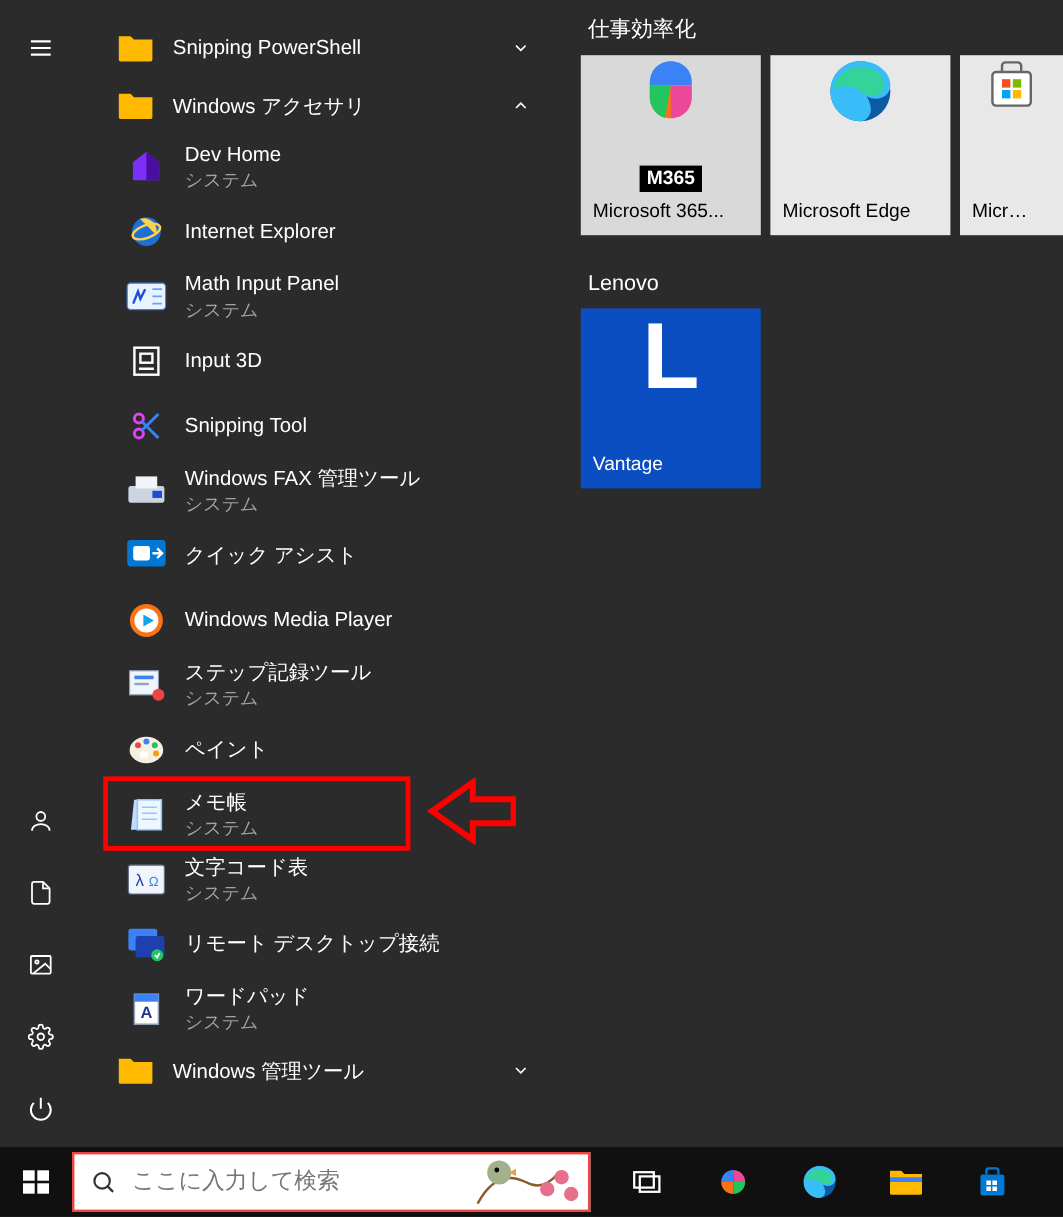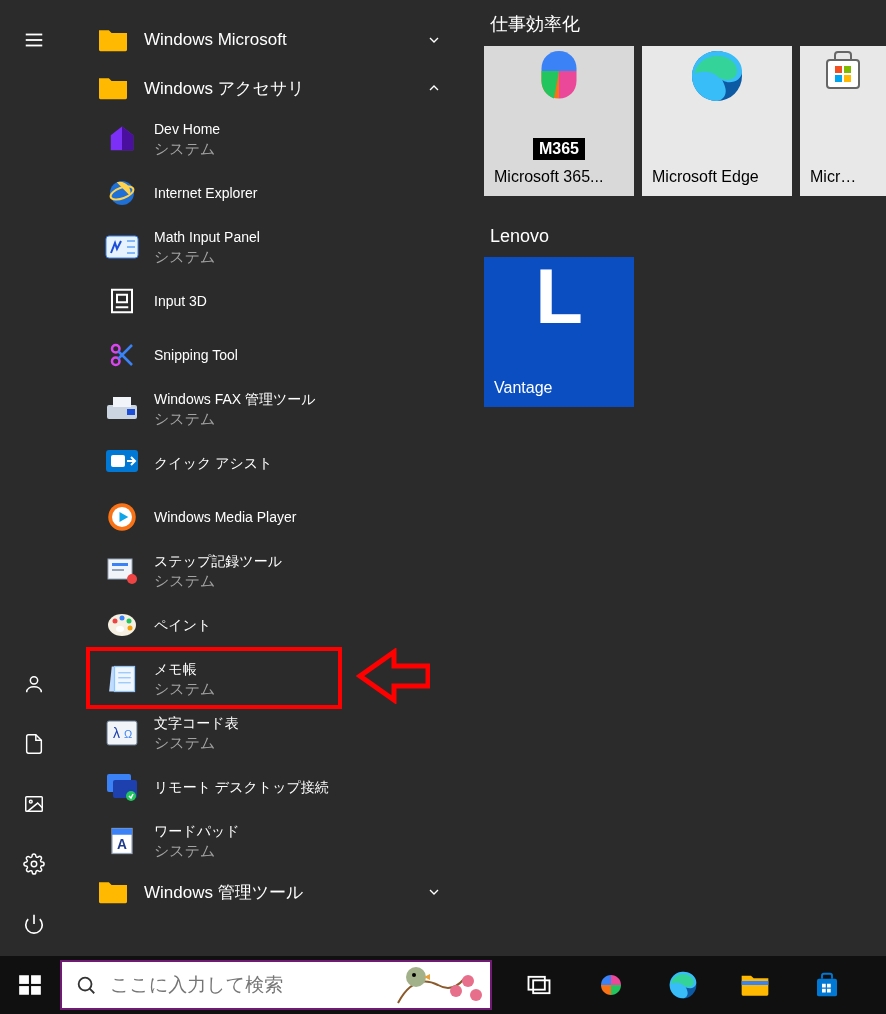--- a/index.html
+++ b/index.html
@@ -14,36 +14,36 @@
 
 .apps-col { width: 400px; height: 100%; overflow: hidden; padding-top: 16px; }
 .folder-row { display: flex; align-items: center; height: 48px; padding-left: 28px; padding-right: 26px; gap: 14px; cursor: pointer; }
 .folder-row .folder-icon { width: 34px; height: 28px; }
 .folder-row .label { color: #fff; font-size: 17px; flex: 1; }
 .folder-row .chev { width: 16px; height: 16px; color: #fff; }
 
 .item-row { display: flex; align-items: center; height: 54px; padding-left: 36px; gap: 14px; cursor: pointer; }
 .item-row .app-icon { width: 36px; height: 36px; display: flex; align-items: center; justify-content: center; }
 .item-row .texts { display: flex; flex-direction: column; }
-.item-row .title { color: #fff; font-size: 14px; line-height: 1.35; }
+.item-row .title { color: #fff; font-size: 17px; line-height: 1.35; }
 .item-row .sub { color: #a3a3a3; font-size: 15px; line-height: 1.3; }
 
 .highlight-box { position: absolute; border: 4px solid #f00; pointer-events: none; }
 .arrow-annot { position: absolute; pointer-events: none; }
 
 .tiles-col { flex: 1; padding-top: 12px; padding-left: 16px; }
 .group-title { color: #fff; font-size: 18px; margin-bottom: 10px; margin-left: 6px; }
 .tile-row { display: flex; gap: 8px; margin-bottom: 30px; }
 .tile { width: 150px; height: 150px; background: #333; display: flex; flex-direction: column; align-items: center; justify-content: flex-start; position: relative; cursor: pointer; }
 .tile .tile-label { position: absolute; bottom: 10px; left: 10px; right: 27px; color: #fff; font-size: 16px; white-space: nowrap; overflow: hidden; text-overflow: ellipsis; }
 .tile-icon { width: 60px; height: 60px; }
 
 .taskbar { position: absolute; bottom: 0; left: 0; width: 886px; height: 58px; background: #101010; display: flex; align-items: center; }
 .start-btn { width: 60px; height: 58px; display: flex; align-items: center; justify-content: center; cursor: pointer; }
-.search-box { width: 432px; height: 50px; background: #fff; border: 2px solid #701a75; display: flex; align-items: center; position: relative; }
+.search-box { width: 432px; height: 50px; background: #fff; border: 2px solid #ef4444; display: flex; align-items: center; position: relative; }
 .search-box .mag { width: 48px; display: flex; align-items: center; justify-content: center; color: #333; }
 .search-box input { flex: 1; border: none; outline: none; font-size: 19px; color: #666; background: transparent; }
 .search-deco { position: absolute; right: 6px; top: 50%; transform: translateY(-50%); width: 90px; height: 44px; }
 .task-icons { display: flex; align-items: center; gap: 38px; margin-left: 30px; }
 .task-icon { width: 34px; height: 34px; cursor: pointer; display: flex; align-items: center; justify-content: center; }
 
 
 .folder-icon path { fill: #ffb900; }
 </style>
 </head>
@@ -95,21 +95,21 @@
       </div>
     </div>
   </div>
 
   <div class="apps-col">
 
     <div class="folder-row">
       <svg class="folder-icon" viewBox="0 0 24 20">
           <path d="M2 3h7l2 2h11v12a1 1 0 0 1-1 1H3a1 1 0 0 1-1-1z"></path>
         </svg>
-      <span class="label">Windows Microsoft</span>
+      <span class="label">Snipping PowerShell</span>
       <svg class="chev" viewBox="0 0 24 24" fill="none" stroke="#fff" stroke-width="2">
           <polyline points="6 9 12 15 18 9"></polyline>
         </svg>
     </div>
 
     <div class="folder-row">
       <svg class="folder-icon" viewBox="0 0 24 20">
           <path d="M2 3h7l2 2h11v12a1 1 0 0 1-1 1H3a1 1 0 0 1-1-1z"></path>
         </svg>
       <span class="label">Windows アクセサリ</span>

